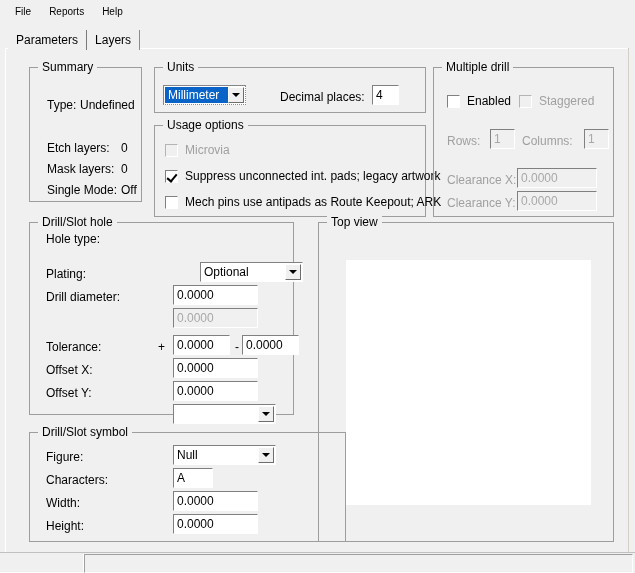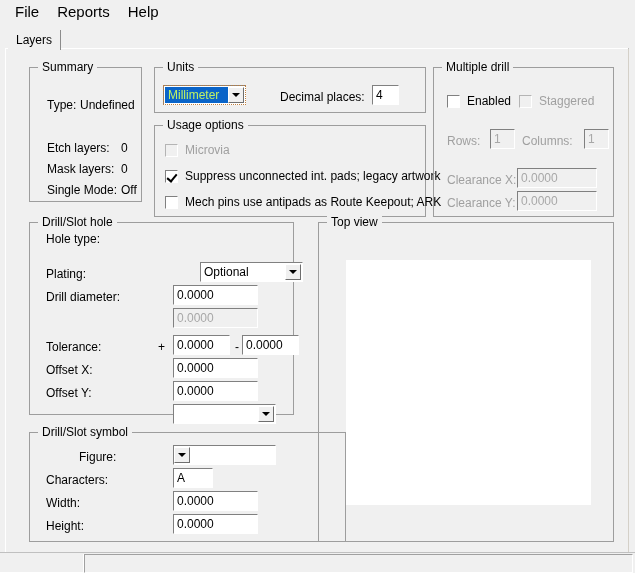--- a/index.html
+++ b/index.html
@@ -24,21 +24,21 @@
     left: 0; top: 0;
     width: 635px; height: 24px;
     background: #f0f0f0;
     display: flex;
     align-items: center;
     padding-left: 6px;
     box-sizing: border-box;
   }
   .menu-item {
     padding: 2px 9px;
-    font-size: 15px;
+    font-size: 10px;
     line-height: 16px;
     cursor: default;
   }
 
   
   #tabstrip {
     position: absolute;
     left: 8px; top: 30px;
     height: 20px;
     display: flex;
@@ -175,21 +175,21 @@
     border-right: 4px solid transparent;
     border-top: 4px solid #000;
   }
   
   .combo.focused {
     outline: 1px dotted #c08040;
     outline-offset: -1px;
   }
   .combo.focused .cval {
     background: #0a64c8;
-    color: #bef264;
+    color: #ffffff;
     margin: 1px 0 1px 1px;
   }
 
   
   .chk {
     position: absolute;
     display: flex;
     align-items: center;
     white-space: nowrap;
   }
@@ -260,20 +260,21 @@
 </head>
 <body>
 
 <div id="menubar">
   <div class="menu-item">File</div>
   <div class="menu-item">Reports</div>
   <div class="menu-item">Help</div>
 </div>
 
 <div id="tabstrip">
+  <div class="tab selected">Parameters</div>
   <div class="tab">Layers</div>
 </div>
 
 <div id="tabpage">
 
   <div class="group" style="left:23px; top:18px; width:113px; height:135px;">
     <span class="glabel">Summary</span>
 
     <span class="lbl" style="left:17px; top:30px;">Type:</span>
     <span class="lbl" style="left:50px; top:30px;">Undefined</span>
@@ -396,22 +397,23 @@
 
     <div class="combo" style="left:143px; top:181px; width:103px; height:20px;">
       <span class="cval"></span>
       <span class="cbtn"></span>
     </div>
   </div>
 
   <div class="group" style="left:23px; top:383px; width:317px; height:110px;">
     <span class="glabel">Drill/Slot symbol</span>
 
-    <span class="lbl" style="left:16px; top:17px;margin-left:33px;">Figure:</span>
+    <span class="lbl" style="left:16px; top:17px;">Figure:</span>
     <div class="combo" style="left:143px; top:12px; width:103px; height:20px;">
+      <span class="cval">Null</span>
       <span class="cbtn"></span>
     </div>
 
     <span class="lbl" style="left:16px; top:40px;">Characters:</span>
     <div class="tbox" style="left:143px; top:35px; width:40px; height:20px;">
       <span>A</span>
     </div>
 
     <span class="lbl" style="left:16px; top:63px;">Width:</span>
     <div class="tbox" style="left:143px; top:58px; width:85px; height:20px;">

